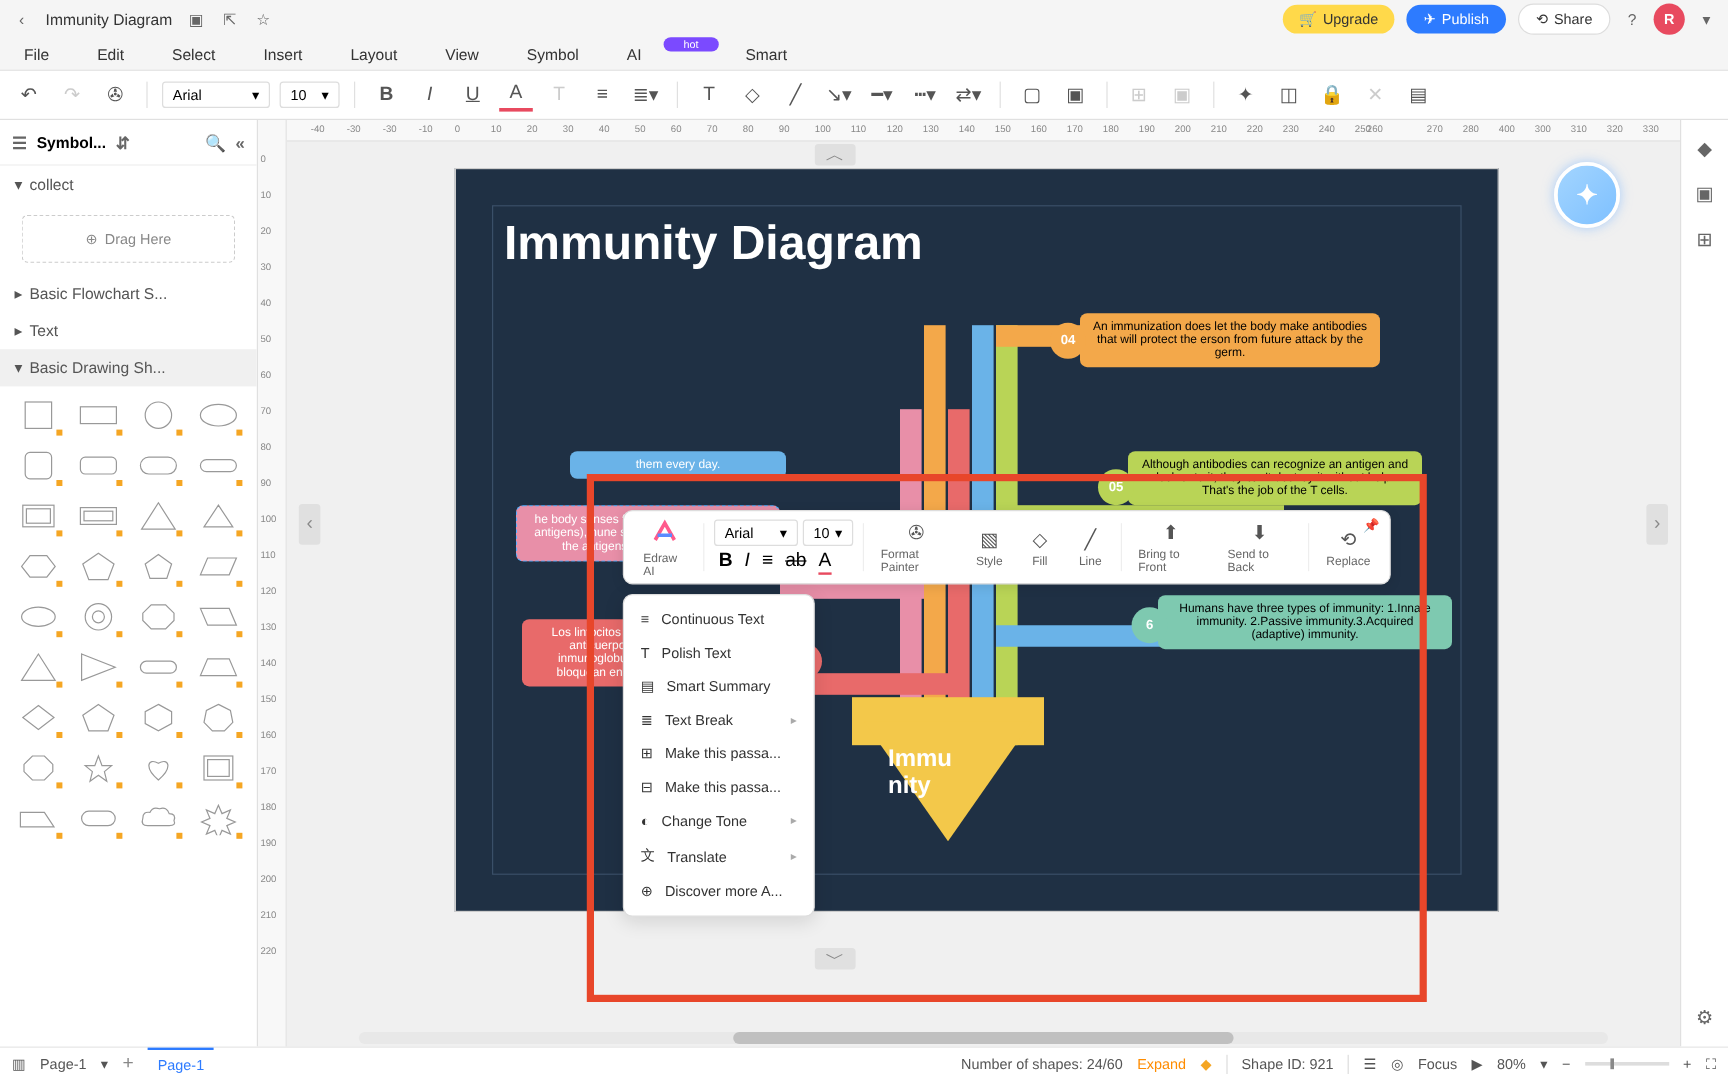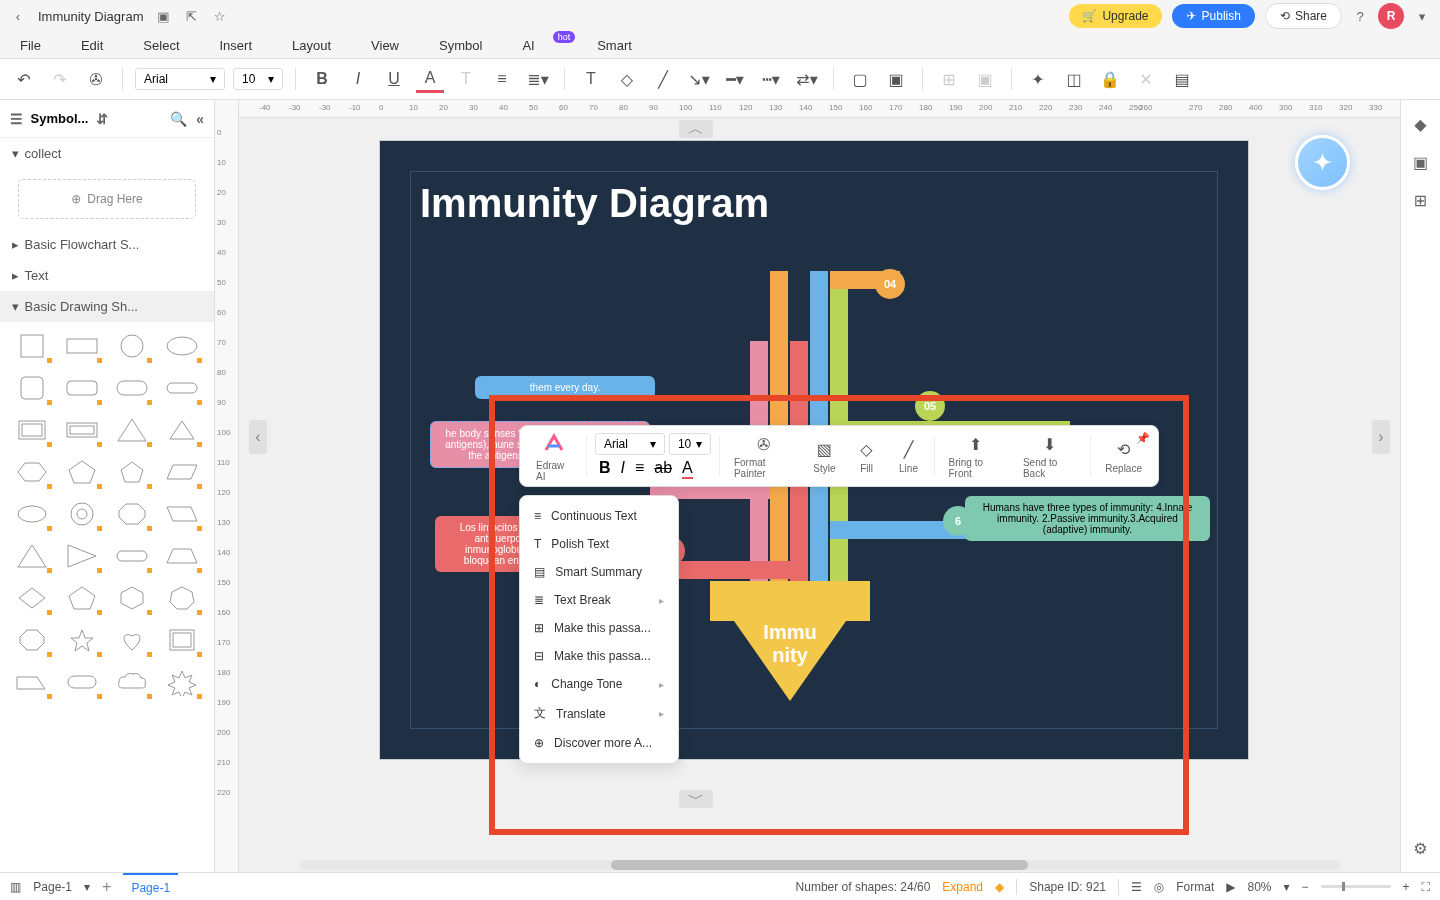--- a/index.html
+++ b/index.html
@@ -7,21 +7,21 @@
 .title-bar{height:32px;background:#f5f5f5;display:flex;align-items:center;padding:0 10px;gap:12px;font-size:13px;color:#333}
 .title-bar .ico{width:16px;height:16px;display:inline-flex;align-items:center;justify-content:center;color:#666;cursor:pointer}
 .title-bar .right{margin-left:auto;display:flex;align-items:center;gap:10px}
 .btn{border-radius:15px;padding:5px 14px;font-size:12px;cursor:pointer;display:inline-flex;align-items:center;gap:5px;border:none}
 .btn-upgrade{background:#ffd94a;color:#333}
 .btn-publish{background:#2d7bff;color:#fff}
 .btn-share{background:#fff;border:1px solid #ddd;color:#333}
 .avatar{width:26px;height:26px;border-radius:50%;background:#e84a5f;color:#fff;display:flex;align-items:center;justify-content:center;font-size:12px;font-weight:bold}
 .menu-bar{height:26px;display:flex;align-items:center;padding:0 20px;gap:40px;font-size:13px;color:#333}
 .menu-bar span{cursor:pointer;position:relative}
-.hot-badge{position:absolute;top:-10px;right:-18px;background:#7b4aff;color:#fff;font-size:9px;padding:1px 5px;border-radius:7px}
+.hot-badge{position:absolute;top:-10px;right:-18px;background:#7b4aff;color:#fff;font-size:9px;padding:1px 17px;border-radius:7px}
 .toolbar{height:42px;background:#fff;border-top:1px solid #e0e0e0;border-bottom:1px solid #e0e0e0;display:flex;align-items:center;padding:0 10px;gap:8px}
 .toolbar .tico{width:28px;height:28px;display:flex;align-items:center;justify-content:center;cursor:pointer;color:#555;font-size:16px}
 .toolbar .sep{width:1px;height:22px;background:#e0e0e0;margin:0 4px}
 .font-sel{border:1px solid #ddd;border-radius:3px;padding:3px 8px;font-size:12px;min-width:90px;display:flex;align-items:center;justify-content:space-between;cursor:pointer}
 .size-sel{border:1px solid #ddd;border-radius:3px;padding:3px 8px;font-size:12px;width:50px;display:flex;align-items:center;justify-content:space-between;cursor:pointer}
 .main{display:flex;height:calc(900px - 32px - 26px - 42px - 28px)}
 .sidebar-left{width:215px;background:#fff;border-right:1px solid #e0e0e0;overflow:hidden}
 .sidebar-hdr{height:38px;display:flex;align-items:center;padding:0 10px;gap:8px;font-size:13px;font-weight:bold;border-bottom:1px solid #eee}
 .sidebar-hdr .ico{font-size:14px;color:#666;cursor:pointer}
 .sidebar-hdr .sp{margin-left:auto}
@@ -53,21 +53,21 @@
 .ai-item{padding:7px 14px;font-size:12px;color:#333;display:flex;align-items:center;gap:10px;cursor:pointer}
 .ai-item .ar{margin-left:auto;color:#aaa;font-size:10px}
 .red-box{position:absolute;left:250px;top:295px;width:700px;height:440px;border:6px solid #e8462a;z-index:15;pointer-events:none}
 .sidebar-right{width:40px;background:#fff;border-left:1px solid #e0e0e0;display:flex;flex-direction:column;align-items:center;gap:18px;padding-top:14px}
 .sidebar-right .rico{width:20px;height:20px;display:flex;align-items:center;justify-content:center;color:#666;cursor:pointer}
 .status-bar{height:28px;background:#fff;border-top:1px solid #e0e0e0;display:flex;align-items:center;padding:0 10px;font-size:12px;color:#555;gap:12px}
 .page-tab{color:#2d7bff;padding:0 8px;height:28px;display:flex;align-items:center;border-top:2px solid #2d7bff;cursor:pointer;background:#fff}
 .status-bar .sp{margin-left:auto}
 .expand{color:#ff8c00;cursor:pointer}
 .immunity-arrow{position:absolute;left:340px;top:460px;width:0;height:0;border-left:70px solid transparent;border-right:70px solid transparent;border-top:100px solid #f3c84a}
-.immunity-txt{position:absolute;left:360px;top:480px;color:#fff;font-size:20px;font-weight:bold;text-align:center;width:100px;z-index:5}
+.immunity-txt{position:absolute;left:360px;top:480px;color:#fff;font-size:20px;font-weight:bold;width:100px;z-index:5}
 .flow-v{position:absolute;width:18px;top:130px;height:350px}
 .circle-badge{position:absolute;width:55px;height:55px;border-radius:50%;background:linear-gradient(135deg,#a3d5ff,#7ec0ff);border:3px solid #fff;box-shadow:0 0 10px rgba(120,180,255,.6);display:flex;align-items:center;justify-content:center;font-size:22px;color:#fff;font-weight:bold;cursor:pointer}
 </style>
 </head>
 <body>
 
 <div class="title-bar">
   <span class="ico">‹</span>
   <span>Immunity Diagram</span>
   <span class="ico">▣</span>
@@ -465,31 +465,34 @@
       <div class="flow-v" style="left:410px;background:#e86a6a;top:200px;height:280px"></div>
       <div class="flow-v" style="left:430px;background:#6ab3e8"></div>
       <div class="flow-v" style="left:450px;background:#b9d456"></div>
       <div class="flow-v" style="left:370px;background:#e88fa8;top:200px;height:280px"></div>
       <div style="position:absolute;left:450px;top:130px;height:18px;width:70px;background:#f3a84a"></div>
       <div style="position:absolute;left:450px;top:280px;height:18px;width:240px;background:#b9d456"></div>
       <div style="position:absolute;left:450px;top:380px;height:18px;width:240px;background:#6ab3e8;border-radius:0 20px 0 0"></div>
       <div style="position:absolute;left:270px;top:340px;height:18px;width:120px;background:#e88fa8"></div>
       <div style="position:absolute;left:270px;top:420px;height:18px;width:140px;background:#e86a6a"></div>
 
+      <div class="callout" style="left:520px;top:120px;width:250px;background:#f3a84a">An immunization does let the body make antibodies that will protect the
+erson from future attack by the germ.</div>
       <div class="num-badge" style="left:495px;top:128px;background:#f3a84a">04</div>
 
       <div class="callout" style="left:95px;top:235px;width:180px;background:#6ab3e8;color:#fff">them every day.</div>
 
+      <div class="callout" style="left:560px;top:235px;width:245px;background:#b9d456">Although antibodies can recognize an antigen and lock onto it, they can't destroy it without help. That's the job of the T cells.</div>
       <div class="num-badge" style="left:535px;top:250px;background:#b9d456">05</div>
 
       <div class="callout" style="left:50px;top:280px;width:220px;background:#e88fa8;color:#fff;border:1px dashed #5ab0ff">he body senses foreign substances (called antigens),
 nune system works to recognize the antigens and get rid of them.</div>
       <div class="num-badge" style="left:275px;top:295px;background:#e88fa8">02</div>
 
-      <div class="callout" style="left:585px;top:355px;width:245px;background:#7ec9b0">Humans have three types of immunity: 4.Innate immunity. 2.Passive immunity.3.Acquired (adaptive) immunity.</div>
+      <div class="callout" style="left:585px;top:355px;width:245px;background:#7ec9b0">Humans have three types of immunity: 1.Innate immunity. 2.Passive immunity.3.Acquired (adaptive) immunity.</div>
       <div class="num-badge" style="left:563px;top:365px;background:#7ec9b0">6</div>
 
       <div class="callout" style="left:55px;top:375px;width:215px;background:#e86a6a;color:#fff">Los linfocitos B se activan para hacer anticuerpos (también llamadas inmunoglobulinas). Estas
 teínas se bloquean en antígenos específicos.</div>
       <div class="num-badge" style="left:275px;top:395px;background:#e86a6a">03</div>
 
       <div style="position:absolute;left:330px;top:440px;width:160px;height:40px;background:#f3c84a"></div>
       <div class="immunity-arrow"></div>
       <div class="immunity-txt">Immu<br>nity</div>
     </div>
@@ -623,21 +626,21 @@
   <div class="page-tab">Page-1</div>
   <span class="sp"></span>
   <span>Number of shapes: 24/60</span>
   <span class="expand">Expand</span>
   <span style="color:#f5a623">◆</span>
   <span style="border-left:1px solid #ddd;height:16px"></span>
   <span>Shape ID: 921</span>
   <span style="border-left:1px solid #ddd;height:16px"></span>
   <span>☰</span>
   <span>◎</span>
-  <span>Format</span>
+  <span>Focus</span>
   <span>▶</span>
   <span>80%</span>
   <span>▾</span>
   <span>−</span>
   <div style="width:70px;height:3px;background:#ddd;position:relative">
       <div style="position:absolute;left:30%;width:3px;height:9px;top:-3px;background:#888"></div>
     </div>
   <span>+</span>
   <span>⛶</span>
 </div>

